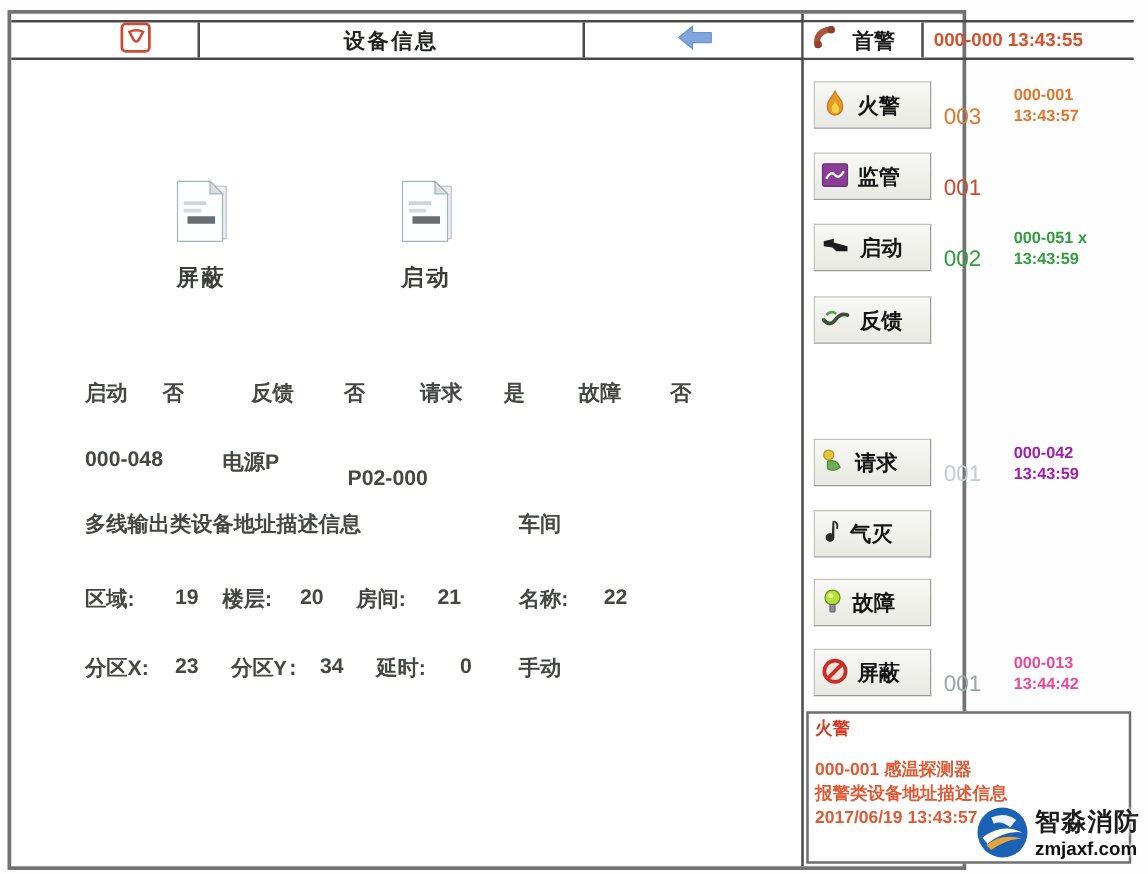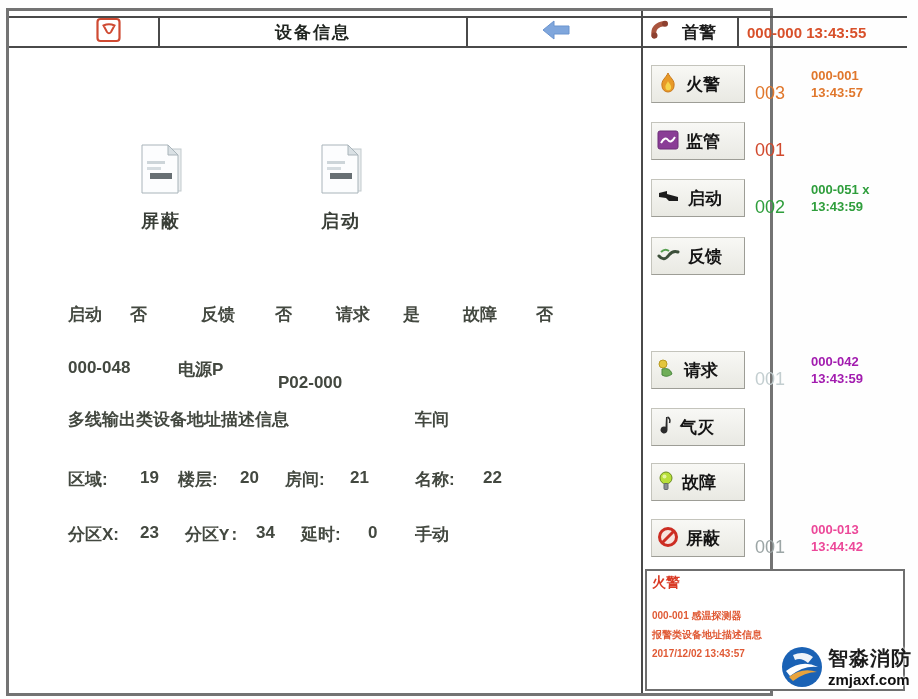--- a/index.html
+++ b/index.html
@@ -42,21 +42,21 @@
               border-right-color:#9d9d96; border-bottom-color:#9d9d96;
               display:flex; align-items:center; gap:7px; padding-left:5px; cursor:pointer; }
   .side-label { font-size:17px; font-weight:bold; color:#141414; }
   .side-count { position:absolute; left:112px; top:18px; width:48px; font-size:18px; font-weight:normal; }
   .side-addr { position:absolute; left:168px; top:2px; width:96px; font-size:13px; font-weight:bold; line-height:17px; }
   .side-addr span { display:block; white-space:nowrap; }
 
   .msg-panel { position:absolute; left:2px; top:558px; width:260px; height:122px;
                border:2px solid #6f6f6f; background:#fff; padding:3px 5px; }
   .msg-title { font-size:14px; font-weight:bold; color:#d93a25; }
-  .msg-line { font-size:10px; font-weight:bold; color:#e05a35; line-height:19px; white-space:nowrap; }
+  .msg-line { font-size:14px; font-weight:bold; color:#e05a35; line-height:19px; white-space:nowrap; }
   .msg-lines { margin-top:14px; }
 
   
   .watermark { position:absolute; right:6px; bottom:6px; display:flex; align-items:center; gap:4px; z-index:5; }
   .wm-text { display:flex; flex-direction:column; line-height:21px; }
   .wm-brand { font-size:20px; font-weight:bold; color:#1c1c1c; text-shadow:0 0 3px #fff,0 0 3px #fff; letter-spacing:1px; }
   .wm-site  { font-size:15px; font-weight:bold; color:#101010; text-shadow:0 0 3px #fff,0 0 3px #fff; }
 </style>
 </head>
 <body>
@@ -293,21 +293,21 @@
           <span>000-013</span>
             <span>13:44:42</span>
         </span>
       </div>
 
       <div class="msg-panel">
         <div class="msg-title">火警</div>
         <div class="msg-lines">
           <div class="msg-line">000-001 感温探测器</div>
           <div class="msg-line">报警类设备地址描述信息</div>
-          <div class="msg-line">2017/12/02 13:43:57</div>
+          <div class="msg-line">2017/06/19 13:43:57</div>
         </div>
       </div>
     </div>
   </div>
 
   <div class="watermark">
     <span>
       <svg width="44" height="44" viewBox="0 0 44 44">
         <circle cx="22" cy="22" r="20" fill="#1a62b5"></circle>
         <path d="M13 10 Q24 5 33 12 L28 18 Q21 12 15 15 Z" fill="#ffffff" opacity="0.92"></path>

